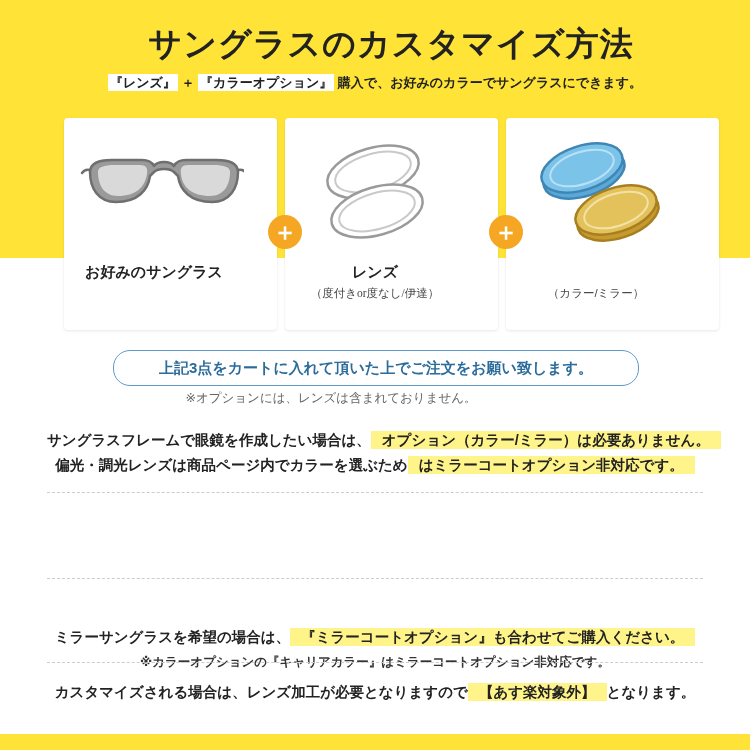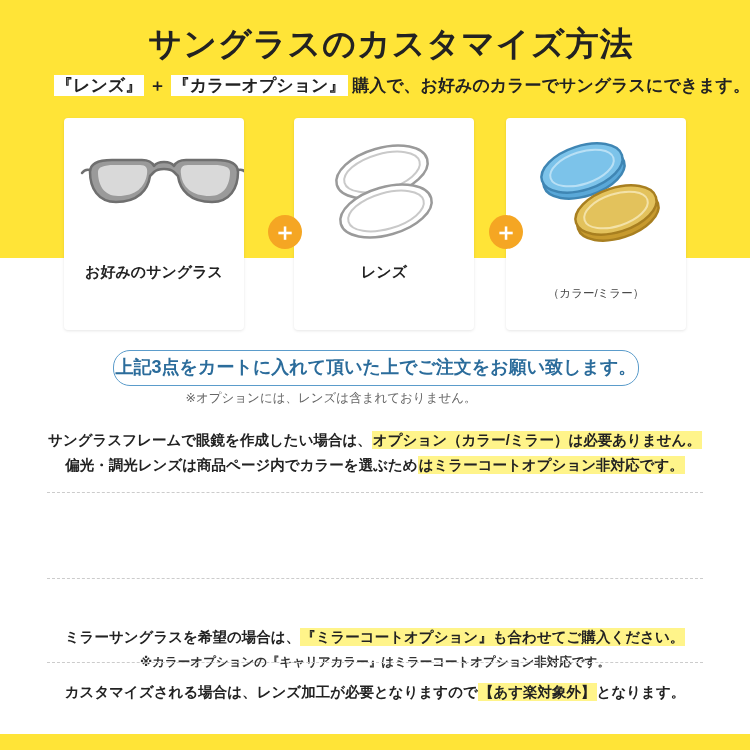--- a/index.html
+++ b/index.html
@@ -27,37 +27,38 @@
   }
   .title{
     position:absolute;left:0;top:22px;width:750px;
     text-align:center;
     font-size:33px;font-weight:bold;color:#222222;
     letter-spacing:1px;
     padding-left:16px;
   }
   .subtitle{
     position:absolute;left:0;top:74px;width:750px;
-    text-align:right;
-    font-size:17px;font-weight:bold;color:#222222;
+    text-align:center;
+    font-size:13px;font-weight:bold;color:#222222;
     letter-spacing:0px;
   }
   .hl-white{background:#ffffff;padding:1px 2px;}
   
   .cards{
     position:absolute;left:64px;top:118px;width:622px;height:212px;
   }
   .card{
     position:absolute;top:0;width:180px;height:212px;
     background:#ffffff;
     border-radius:4px;
     box-shadow:0 1px 3px rgba(0,0,0,.10);
+    padding-left:33px;
   }
   .card.c1{left:0;}
-  .card.c2{left:230px;font-family:Liberation Serif, serif;}
+  .card.c2{left:221px;font-family:Liberation Serif, serif;}
   .card.c3{left:442px;}
   .card-art{
     position:absolute;left:0;top:10px;width:180px;height:125px;
   }
   .card-label{
     position:absolute;left:0;top:145px;width:180px;text-align:center;
     font-size:15px;font-weight:bold;color:#222222;
   }
   .card-sub{
     position:absolute;left:0;top:168px;width:180px;text-align:center;
@@ -68,37 +69,37 @@
     background:#f5a623;color:#ffffff;font-size:24px;font-weight:bold;
     line-height:33px;text-align:center;
   }
   .plus.p1{left:204px;}
   .plus.p2{left:425px;}
   
   .pill{
     position:absolute;left:113px;top:350px;width:524px;height:34px;
     border:1.5px solid #5b9ccb;border-radius:17px;
     background:#ffffff;
-    color:#2b6c9b;font-size:18px;font-weight:bold;
+    color:#2b6c9b;font-size:15px;font-weight:bold;
     text-align:center;line-height:33px;
   }
   .note{
     position:absolute;left:0;top:390px;width:662px;text-align:center;
     font-size:12.5px;color:#666666;
   }
   
   .block{
     position:absolute;left:47px;width:656px;text-align:center;
   }
   .line{
     font-size:14.5px;font-weight:bold;color:#222222;line-height:25px;
     white-space:nowrap;
   }
   .line.small{font-size:12.5px;font-weight:bold;color:#333333;}
-  .hl{background:#fff48a;padding:1px 1px;}
+  .hl{background:#fff48a;padding:1px 11px;}
   .divider{
     position:absolute;left:47px;width:656px;height:0;
     border-top:1px dashed #cccccc;
   }
   .b1{top:428px;}
   .d1{top:492px;}
   .b2{top:512px;}
   .d2{top:578px;}
   .b3{top:596px;margin-top:29px;}
   .d3{top:662px;}
@@ -141,20 +142,21 @@
         <svg width="180" height="125" viewBox="0 0 180 125">
           <g>
             <ellipse cx="88" cy="44" rx="47" ry="24" transform="rotate(-16 88 44)" fill="#ffffff" stroke="#9a9a9a" stroke-width="2.5"></ellipse>
             <ellipse cx="88" cy="44" rx="39" ry="18" transform="rotate(-16 88 44)" fill="#ffffff" stroke="#c9c9c9" stroke-width="2"></ellipse>
             <ellipse cx="92" cy="83" rx="47" ry="24" transform="rotate(-16 92 83)" fill="#ffffff" stroke="#9a9a9a" stroke-width="2.5"></ellipse>
             <ellipse cx="92" cy="83" rx="39" ry="18" transform="rotate(-16 92 83)" fill="#ffffff" stroke="#c9c9c9" stroke-width="2"></ellipse>
           </g>
         </svg>
       </div>
       <div class="card-label">レンズ</div>
+      <div class="card-sub">（度付きor度なし/伊達）</div>
     </div>
 
     <div class="card c3">
       <div class="card-art">
         <svg width="180" height="125" viewBox="0 0 180 125">
           <g>
             <ellipse cx="78" cy="46" rx="42" ry="22" transform="rotate(-18 78 46)" fill="#5aa8d8" stroke="#3f86b4" stroke-width="2.5"></ellipse>
             <ellipse cx="76" cy="40" rx="42" ry="22" transform="rotate(-18 76 40)" fill="#7cc3ea" stroke="#3f86b4" stroke-width="2.5"></ellipse>
             <ellipse cx="76" cy="40" rx="33" ry="16" transform="rotate(-18 76 40)" fill="none" stroke="#b9e0f5" stroke-width="2"></ellipse>
             <ellipse cx="112" cy="88" rx="42" ry="22" transform="rotate(-18 112 88)" fill="#c79a2e" stroke="#a87f20" stroke-width="2.5"></ellipse>

